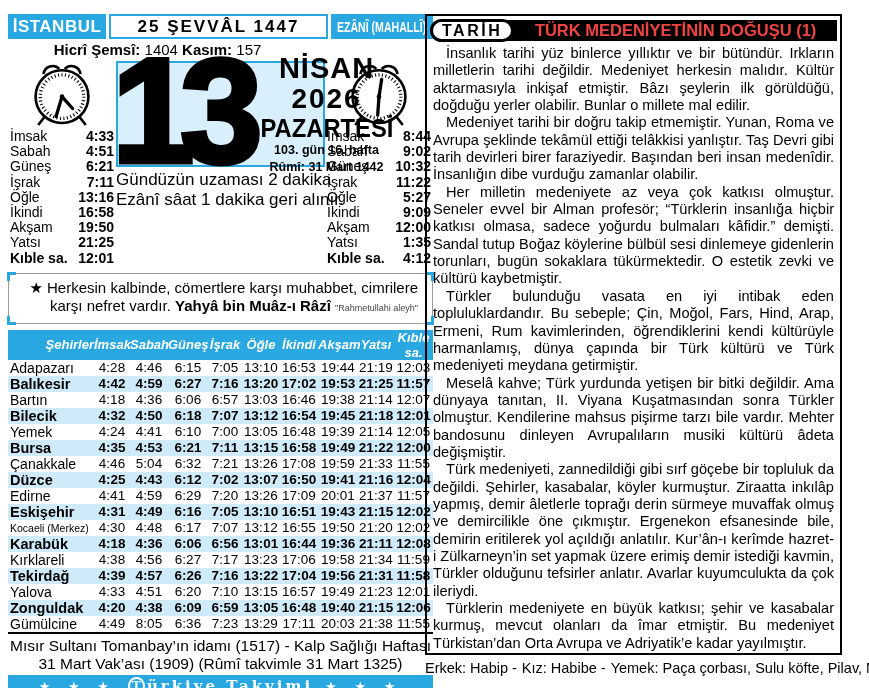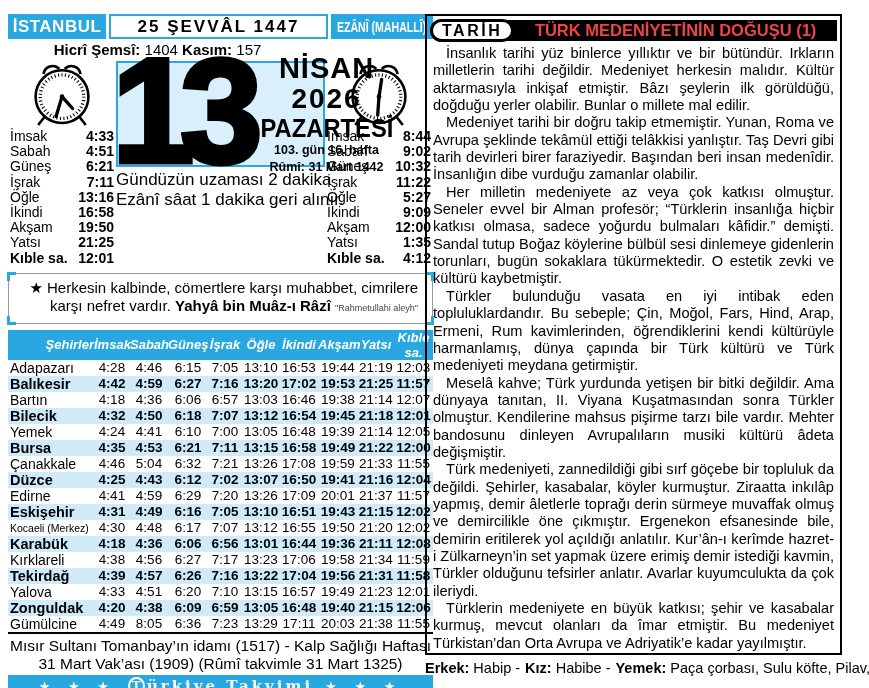--- a/index.html
+++ b/index.html
@@ -81,21 +81,21 @@
   .tarih-pill { border:3px solid #000; border-radius:13px; font-weight:bold; font-size:16px;
                 letter-spacing:2.5px; padding:0 9px; height:23px; line-height:18px;
                 background:#fff; z-index:1; display:flex; align-items:center; }
   .rp-title { flex:1; background:#000; color:#ef4444; font-weight:bold; font-size:16.5px;
               height:21px; line-height:21px; text-align:center; margin-left:-10px;
               padding-left:10px; white-space:nowrap; }
   .rp-body { padding:1px 6px 0 6px; }
   .rp-body p { margin:0; text-align:justify; text-indent:13px; font-size:14.6px;
                line-height:17.35px; }
   .rp-footer { margin-top:5px; font-size:14.5px; text-align:center; white-space:nowrap; }
-  .rp-footer .lab { font-weight:bold; margin-right:4px; }
+  .rp-footer .lab { font-weight:normal; margin-right:4px; }
   .rp-footer .val { margin-right:5px; }
 </style>
 </head>
 <body>
 
 <div class="left-page">
 
   <div class="lp-header">
     <div class="box-blue istanbul-box">İSTANBUL</div>
     <div class="hijri-box">25 ŞEVVÂL 1447</div>

